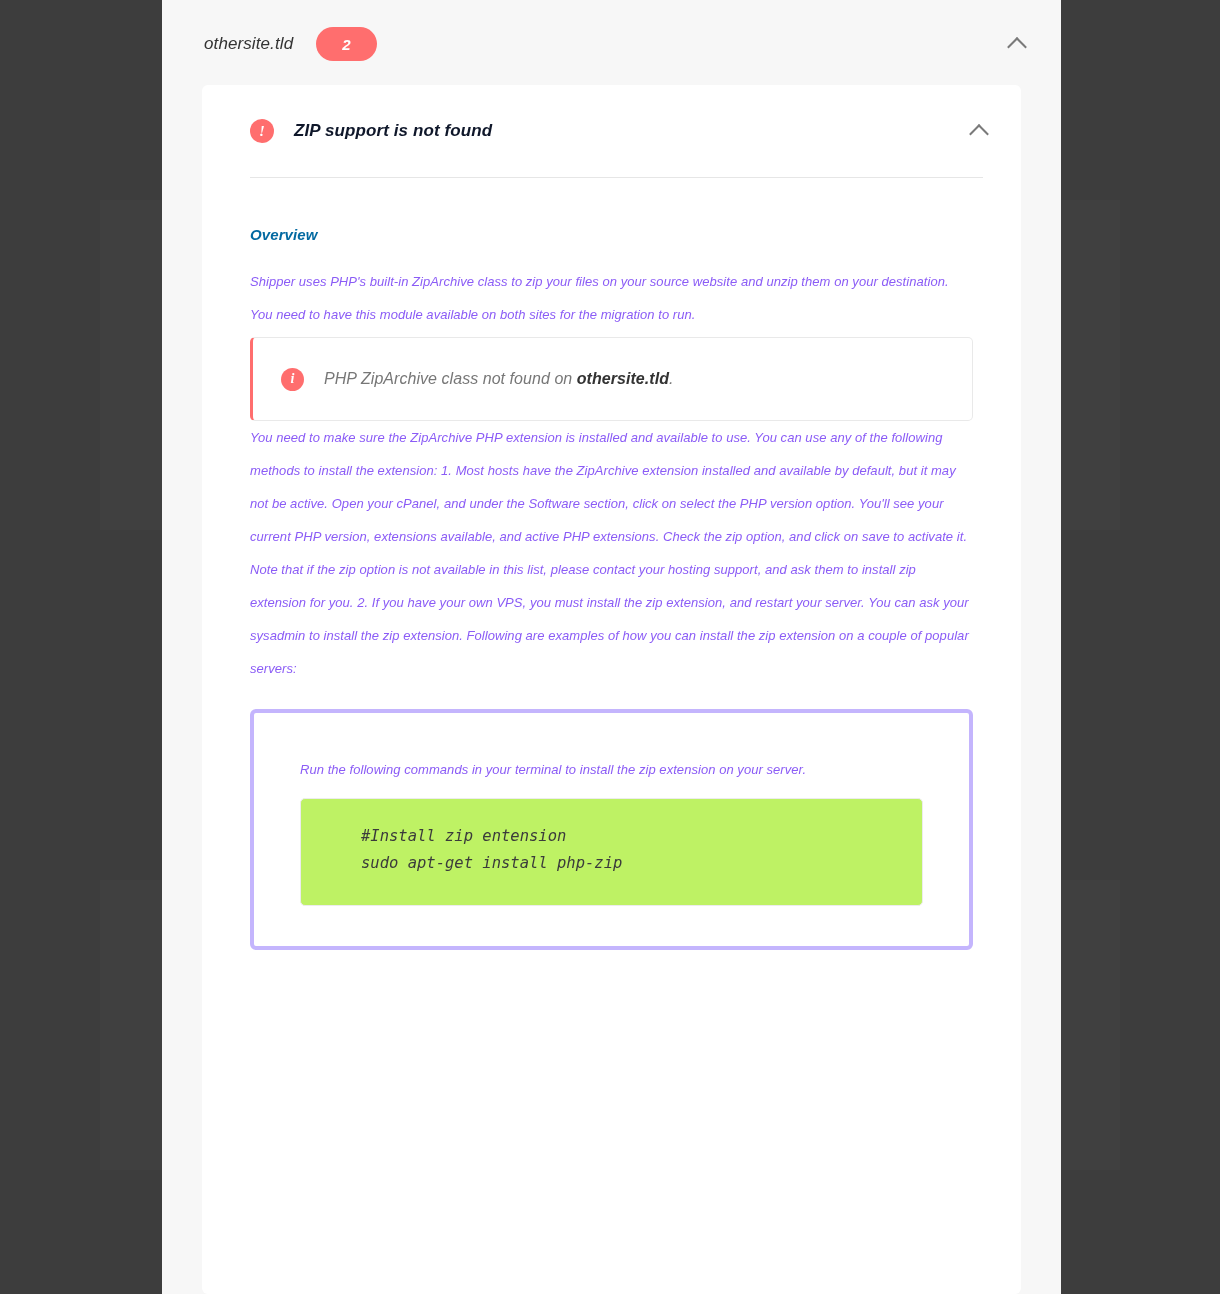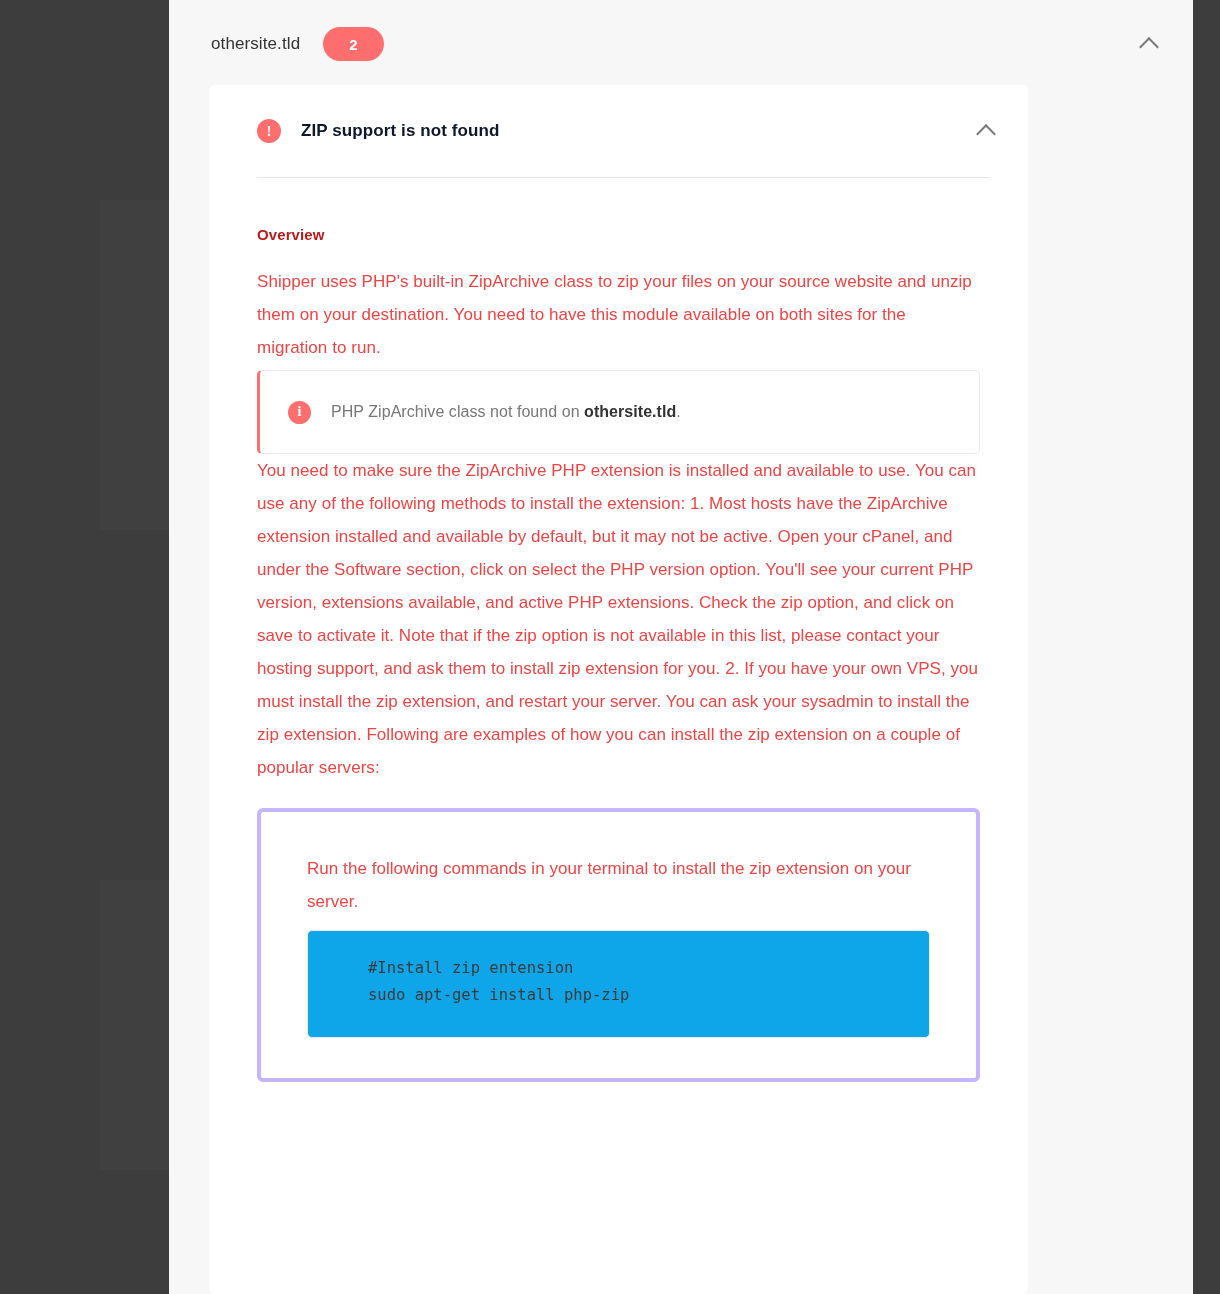--- a/index.html
+++ b/index.html
@@ -29,26 +29,27 @@
   .backdrop .ghost-b {
     position: absolute;
     left: 100px; top: 880px;
     width: 1020px; height: 290px;
     background: #404040;
   }
 
   
   .panel {
     position: absolute;
-    left: 169px;
+    left: 162px;
     top: 0;
-    width: 1024px;
+    width: 899px;
     height: 1294px;
     background: #f7f7f7;
     overflow: hidden;
+    font-style: italic;
   }
 
   
   .panel-header {
     height: 88px;
     display: flex;
     align-items: center;
     padding: 0 32px 0 42px;
   }
   .site-name {
@@ -138,30 +139,30 @@
   }
 
   .card-body {
     padding: 48px 48px 0 48px;
   }
 
   h3.section-title {
     margin: 0 0 22px 0;
     font-size: 15px;
     font-weight: 700;
-    color: #b91c1c;
+    color: #0369a1;
     letter-spacing: .1px;
   }
   h3.section-title.gap-top { margin-top: 50px; }
 
   p.body-text {
     margin: 0;
-    font-size: 17px;
+    font-size: 13px;
     line-height: 33px;
-    color: #ef4444;
+    color: #8b5cf6;
     letter-spacing: .05px;
   }
 
   
   .alert {
     margin-top: 6px;
     border: 1px solid #e9e9e9;
     border-left: 3px solid #ff6e6e;
     border-radius: 5px;
     min-height: 84px;
@@ -207,21 +208,21 @@
   .tab-panel {
     margin-top: 24px;
     border: 4px solid #c4b5fd;
     border-radius: 6px;
     padding: 40px 46px 40px 46px;
   }
   .tab-panel p.body-text { line-height: 33px; }
 
   pre.code-block {
     margin: 12px 0 0 0;
-    background: #0ea5e9;
+    background: #bef264;
     border: 1px solid #ececec;
     border-radius: 5px;
     padding: 24px 20px 28px 60px;
     font-family: "DejaVu Sans Mono", monospace;
     font-size: 15.5px;
     line-height: 27px;
     color: #3b3b3b;
     white-space: pre;
     overflow: hidden;
   }

